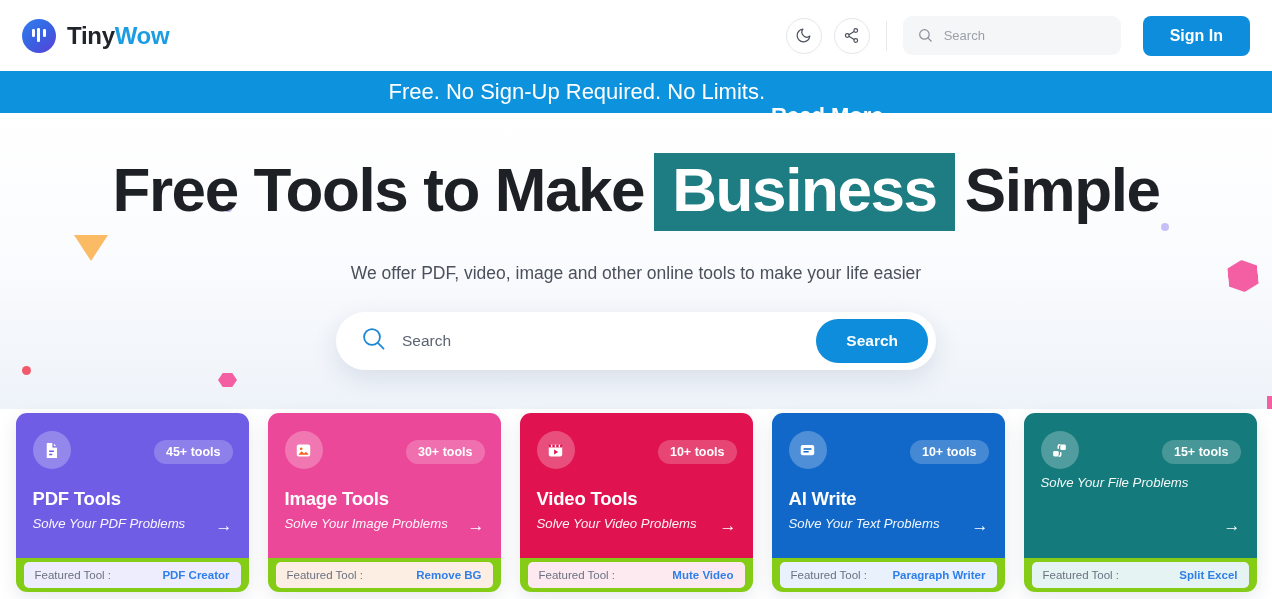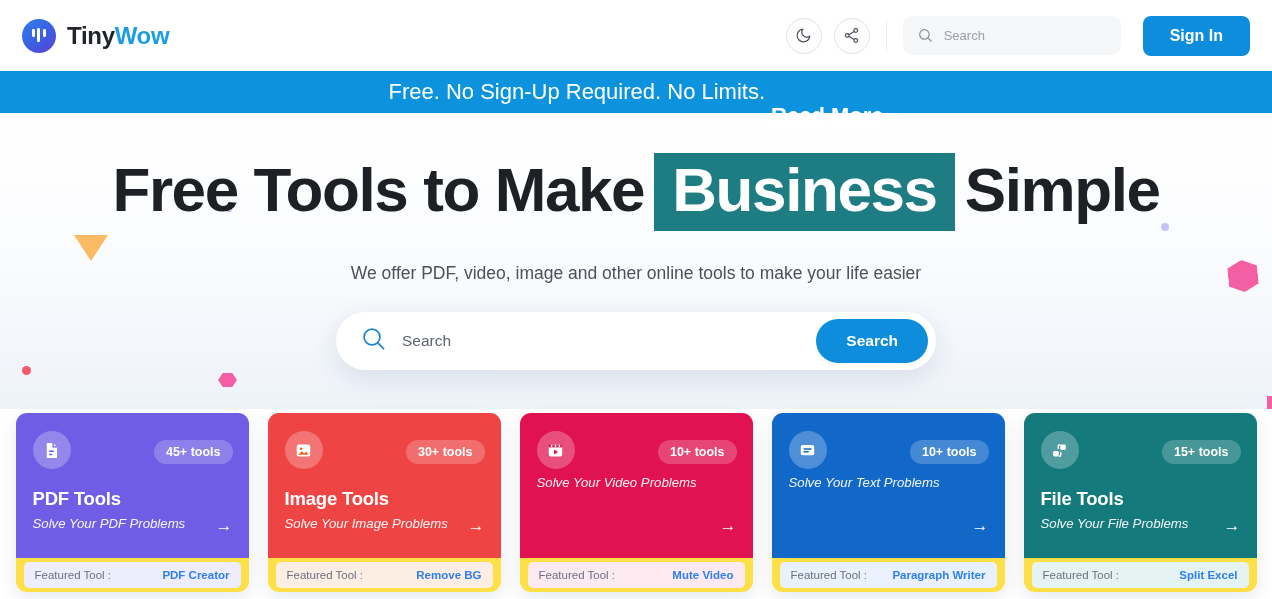--- a/index.html
+++ b/index.html
@@ -121,21 +121,21 @@
     display:flex; align-items:center; justify-content:center;
   }
   .tools-badge {
     position:absolute; right:16px; top:27px;
     background:rgba(255,255,255,.22); color:#fff;
     font-size:12.5px; font-weight:600; border-radius:13px; padding:5px 12px;
   }
   .card-title { color:#fff; font-weight:800; font-size:18.5px; margin-top:19px; letter-spacing:-.2px;}
   .card-sub   { color:#fff; font-size:13.2px; margin-top:6px; opacity:.95;font-style:italic; }
   .card-arrow { position:absolute; right:16px; bottom:22px; color:#fff; font-size:17px; }
-  .card-foot { height:34px; display:flex; align-items:center; padding:0 8px; background:#fde047; }
+  .card-foot { height:34px; display:flex; align-items:center; padding:0 8px; background:#84cc16; }
   .foot-pill {
     width:100%; height:26px; border-radius:5px;
     display:flex; align-items:center; justify-content:space-between;
     padding:0 11px; font-size:11.5px;
   }
   .foot-label { color:#6a7180; }
   .foot-tool  { font-weight:700; }
 </style>
 </head>
 <body>
@@ -237,21 +237,21 @@
       </div>
       <div class="card-foot">
         <div class="foot-pill" style="background:#eeedfd">
           <span class="foot-label">Featured Tool :</span>
           <span class="foot-tool" style="color:#2f7fe8">PDF Creator</span>
         </div>
       </div>
     </div>
 
     <div class="card">
-      <div class="card-top" style="background:#ef4444">
+      <div class="card-top" style="background:#ec4899">
         <div class="card-icon">
           <svg width="19" height="19" viewBox="0 0 24 24">
             <rect x="3.5" y="4.5" width="17" height="15" rx="2.6" fill="#fff"></rect>
             <circle cx="9" cy="9.8" r="1.7" fill="#f7601f"></circle>
             <path d="M5.5 17.5l4.2-4.6 3 3 2.6-2.4 3.2 4z" fill="#f7601f"></path>
           </svg>
         </div>
         <div class="tools-badge">30+ tools</div>
         <div class="card-title">Image Tools</div>
         <div class="card-sub">Solve Your Image Problems</div>
@@ -271,20 +271,21 @@
           <svg width="19" height="19" viewBox="0 0 24 24">
             <rect x="3.5" y="4.5" width="17" height="15" rx="2.6" fill="#fff"></rect>
             <rect x="3.5" y="4.5" width="17" height="3.6" fill="#e0124f"></rect>
             <rect x="6.2" y="4.8" width="1.8" height="3" fill="#fff"></rect>
             <rect x="11.1" y="4.8" width="1.8" height="3" fill="#fff"></rect>
             <rect x="16" y="4.8" width="1.8" height="3" fill="#fff"></rect>
             <path d="M10.3 10.8l5 3.2-5 3.2z" fill="#e0124f"></path>
           </svg>
         </div>
         <div class="tools-badge">10+ tools</div>
+        <div class="card-title">Video Tools</div>
         <div class="card-sub">Solve Your Video Problems</div>
         <div class="card-arrow">→</div>
       </div>
       <div class="card-foot">
         <div class="foot-pill" style="background:#fdeaf0">
           <span class="foot-label">Featured Tool :</span>
           <span class="foot-tool" style="color:#2f7fe8">Mute Video</span>
         </div>
       </div>
     </div>
@@ -292,20 +293,21 @@
     <div class="card">
       <div class="card-top" style="background:#1168c9">
         <div class="card-icon">
           <svg width="19" height="19" viewBox="0 0 24 24">
             <rect x="3.5" y="5" width="17" height="13" rx="2.6" fill="#fff"></rect>
             <line x1="7" y1="10" x2="17" y2="10" stroke="#1168c9" stroke-width="1.9"></line>
             <line x1="7" y1="13.6" x2="13.5" y2="13.6" stroke="#1168c9" stroke-width="1.9"></line>
           </svg>
         </div>
         <div class="tools-badge">10+ tools</div>
+        <div class="card-title">AI Write</div>
         <div class="card-sub">Solve Your Text Problems</div>
         <div class="card-arrow">→</div>
       </div>
       <div class="card-foot">
         <div class="foot-pill" style="background:#e9f1fc">
           <span class="foot-label">Featured Tool :</span>
           <span class="foot-tool" style="color:#2f7fe8">Paragraph Writer</span>
         </div>
       </div>
     </div>
@@ -314,21 +316,20 @@
       <div class="card-top" style="background:#147a7c">
         <div class="card-icon">
           <svg width="19" height="19" viewBox="0 0 24 24">
             <rect x="4" y="12.5" width="7" height="7" rx="1.8" fill="#fff"></rect>
             <rect x="13" y="4.5" width="7" height="7" rx="1.8" fill="#fff"></rect>
             <path d="M10.4 9.2V6.6a2 2 0 0 1 2-2" fill="none" stroke="#fff" stroke-width="1.9" stroke-linecap="round"></path>
             <path d="M13.6 14.8v2.6a2 2 0 0 1-2 2" fill="none" stroke="#fff" stroke-width="1.9" stroke-linecap="round"></path>
           </svg>
         </div>
         <div class="tools-badge">15+ tools</div>
-        <div class="card-title">File Tools</div>
         <div class="card-sub">Solve Your File Problems</div>
         <div class="card-arrow">→</div>
       </div>
       <div class="card-foot">
         <div class="foot-pill" style="background:#e6f3f3">
           <span class="foot-label">Featured Tool :</span>
           <span class="foot-tool" style="color:#2f7fe8">Split Excel</span>
         </div>
       </div>
     </div>

